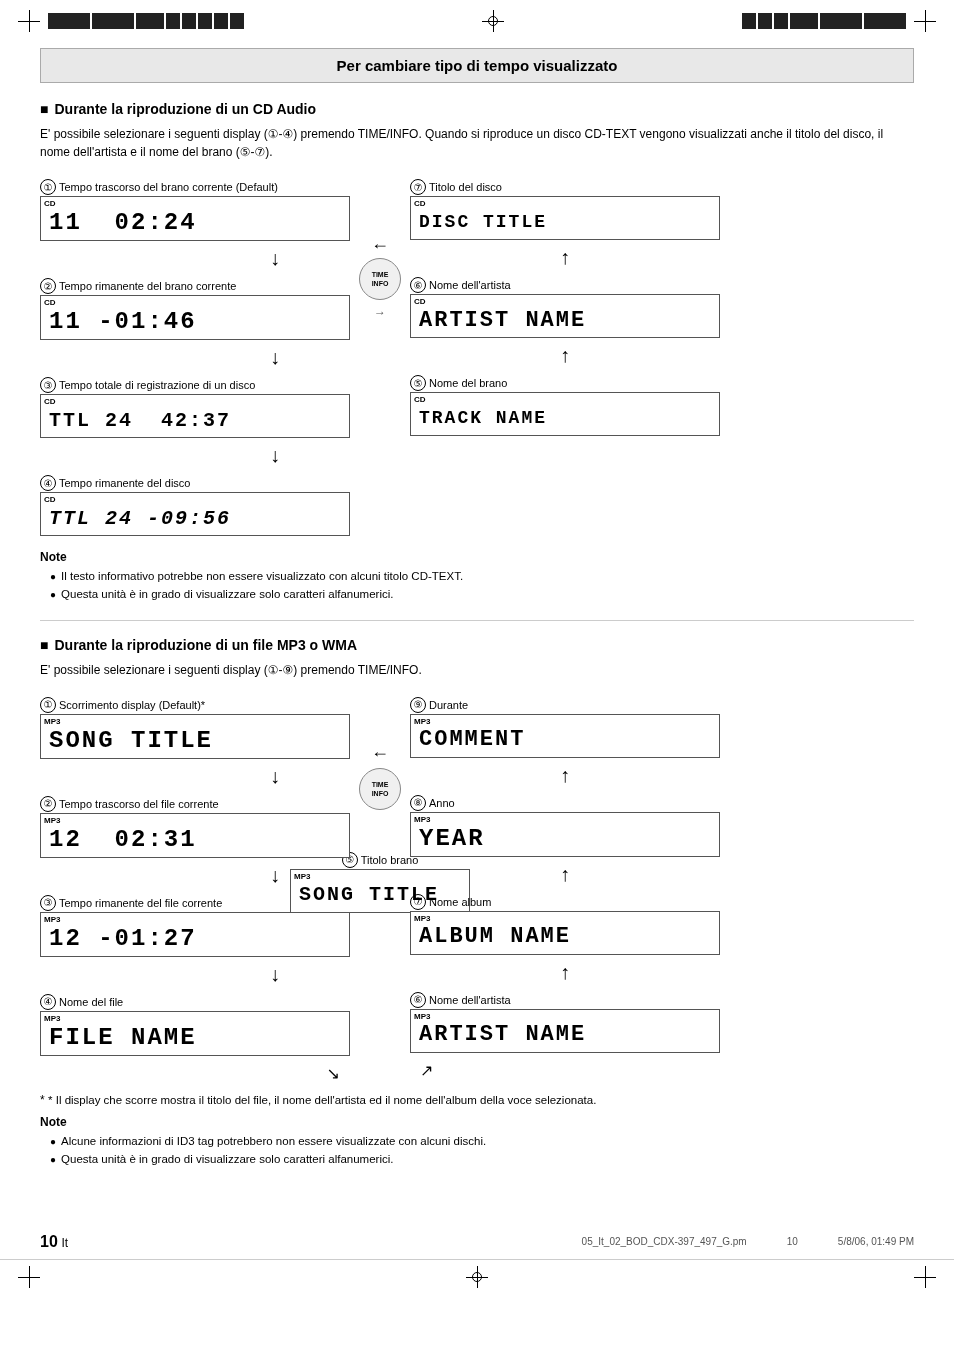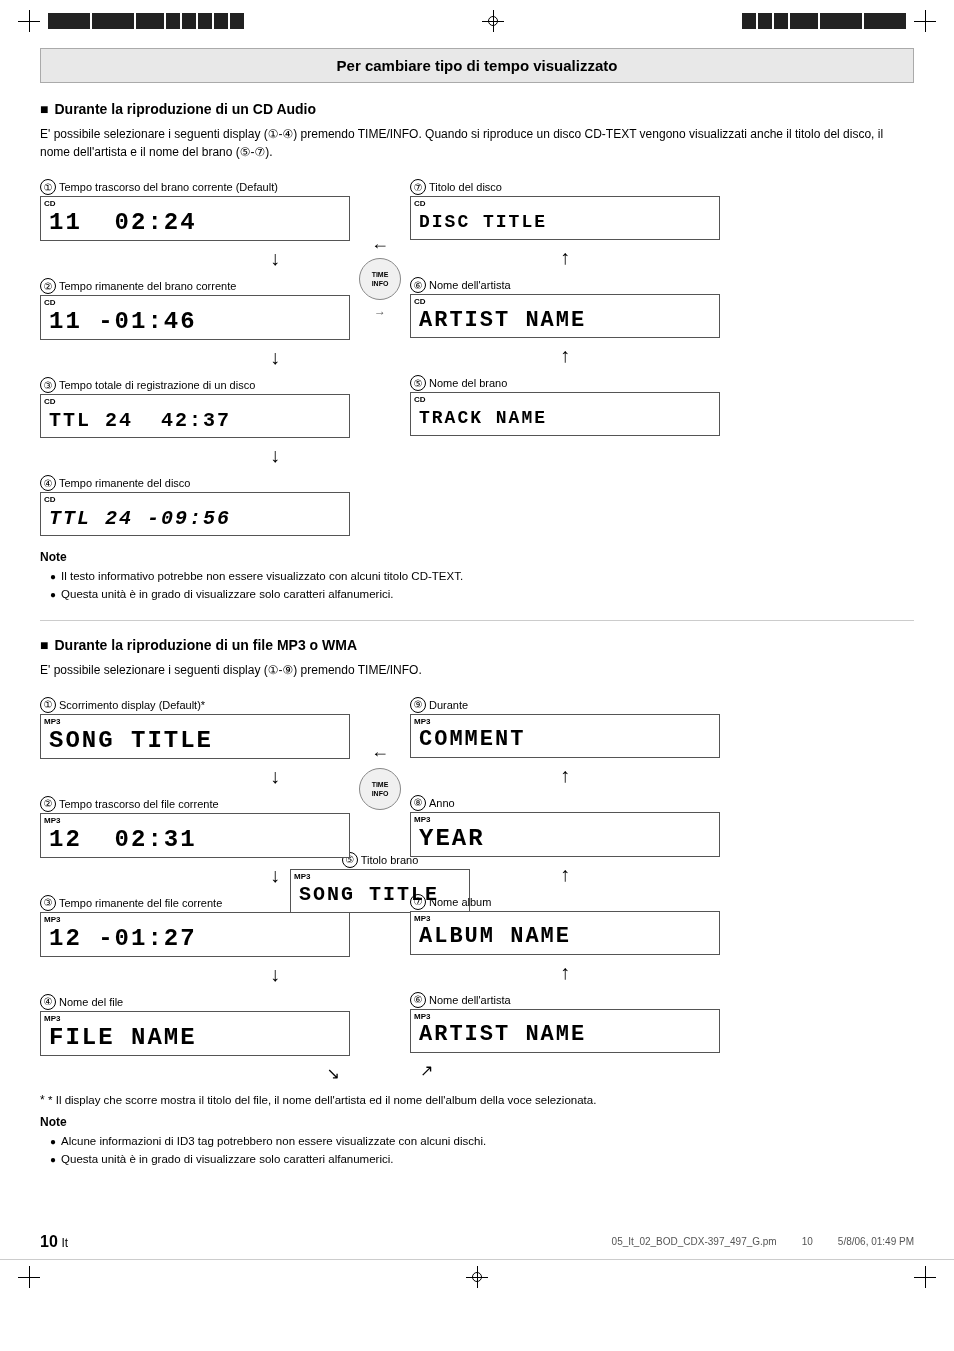--- a/index.html
+++ b/index.html
@@ -161,21 +161,21 @@
       display: flex;
       justify-content: space-between;
       align-items: center;
       padding: 8px 40px;
       margin-top: 10px;
     }
     .file-info {
       font-size: 10px;
       color: #555;
       display: flex;
-      gap: 25px;
+      gap: 40px;
     }
 
     
     .badge {
       font-size: 8px;
       font-family: Arial;
       font-weight: bold;
       position: absolute;
       top: 2px;
       left: 3px;

